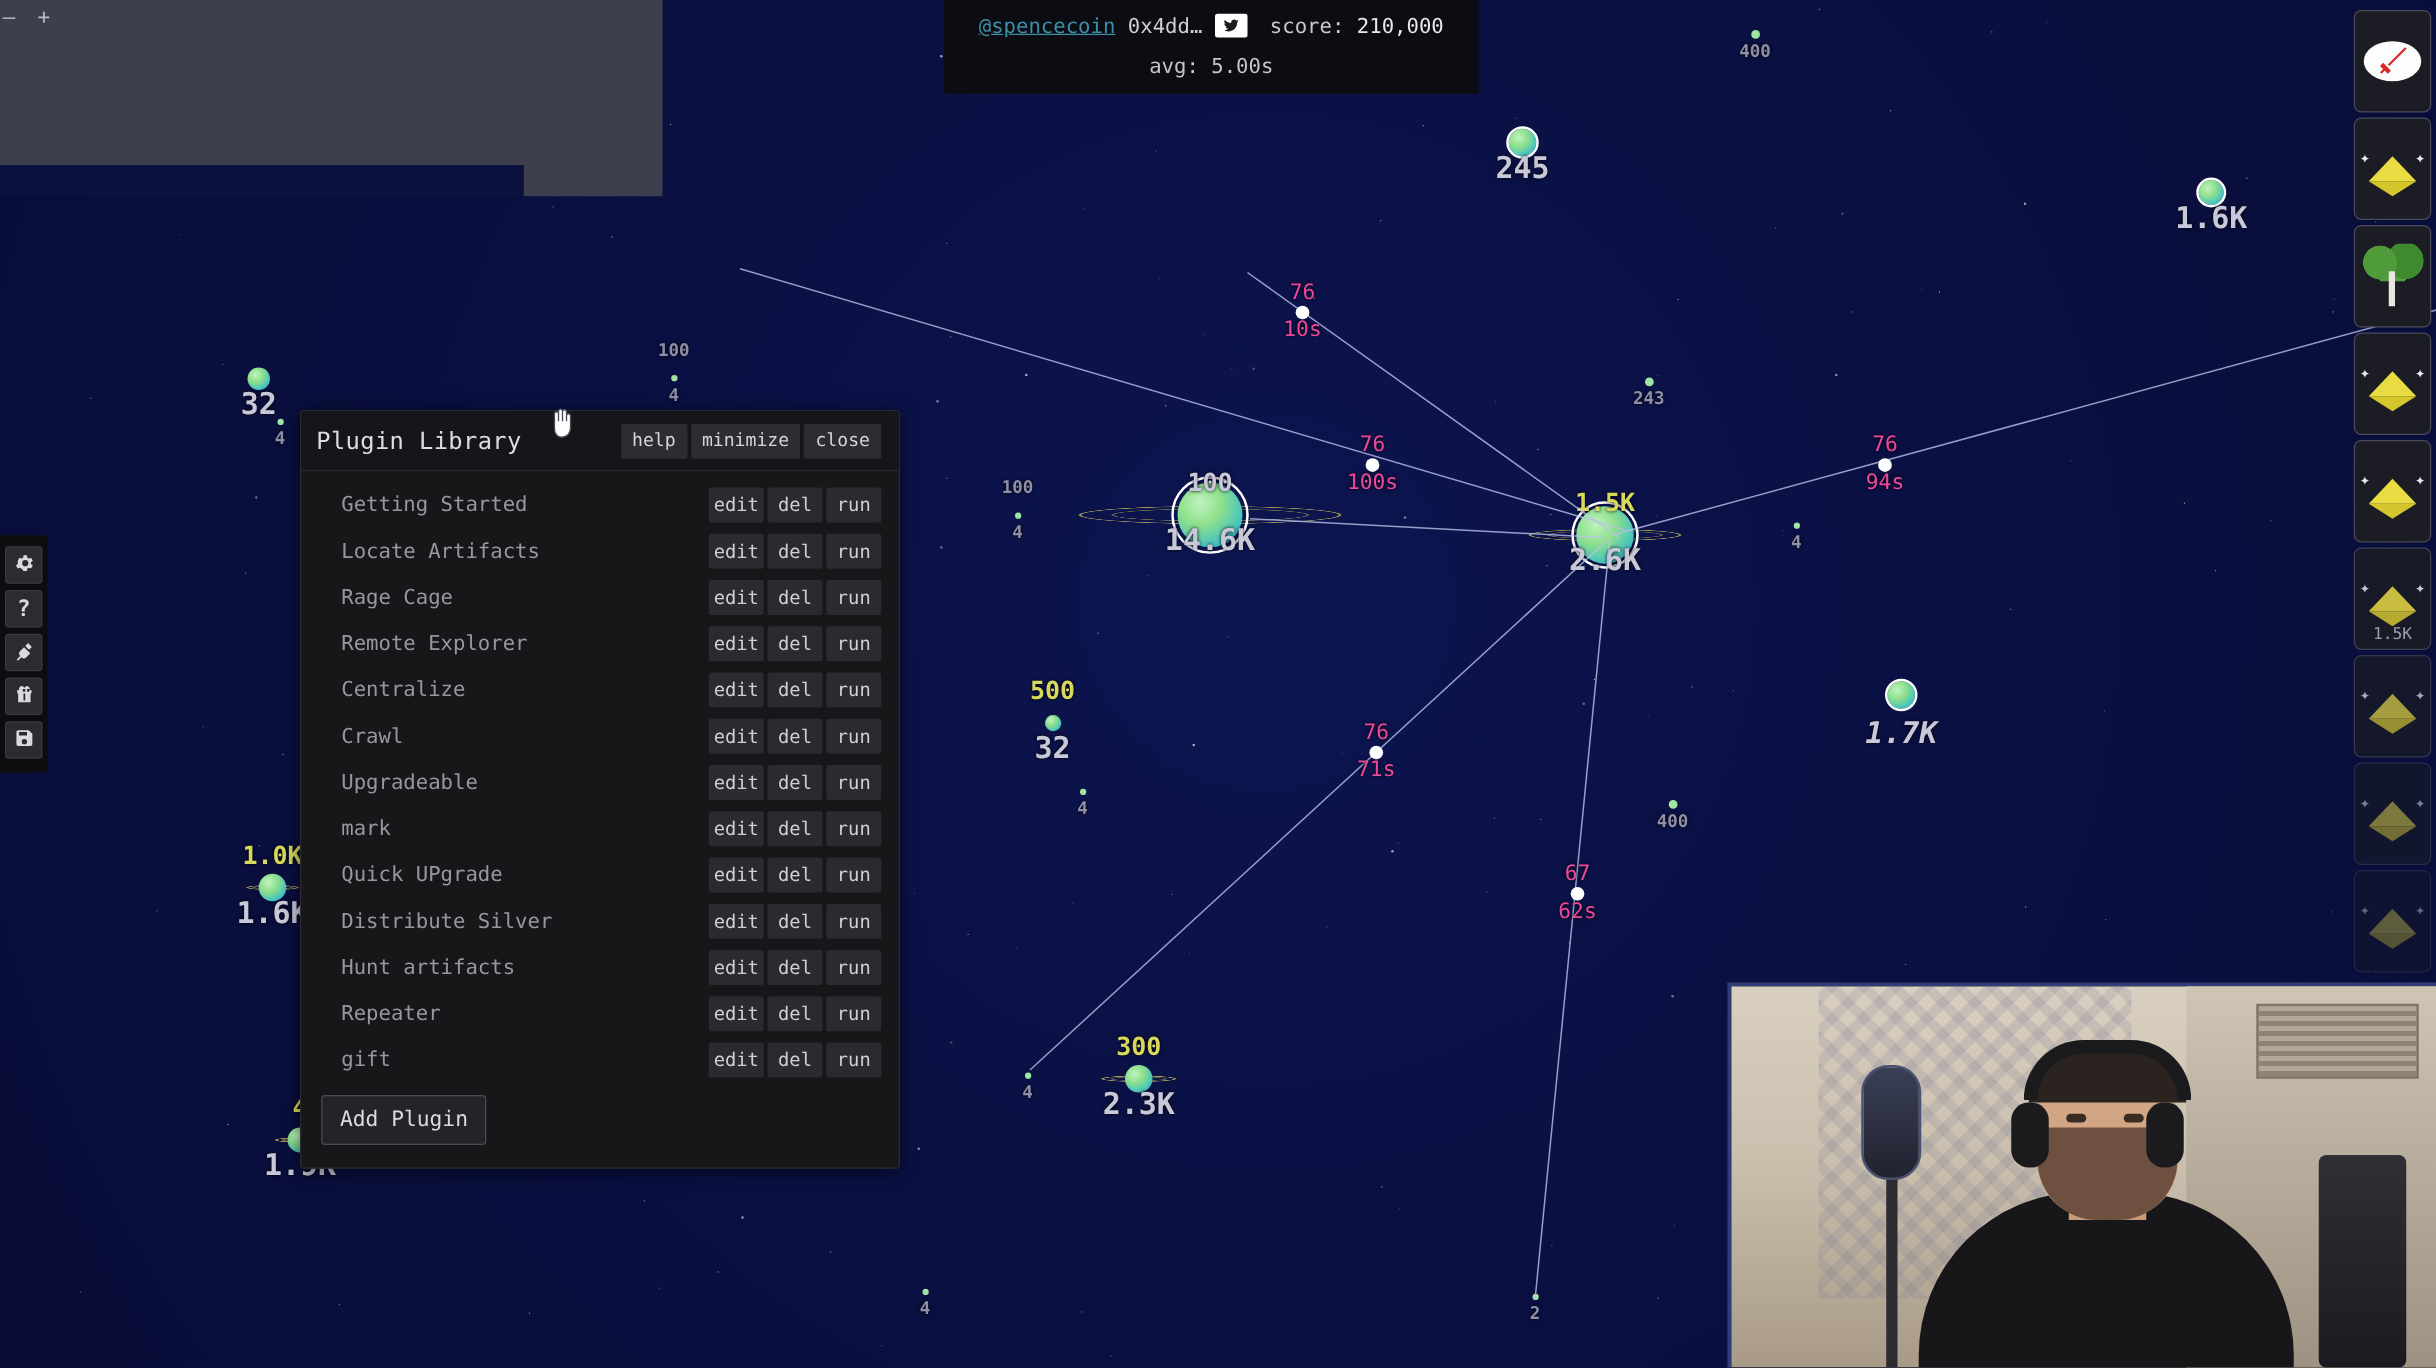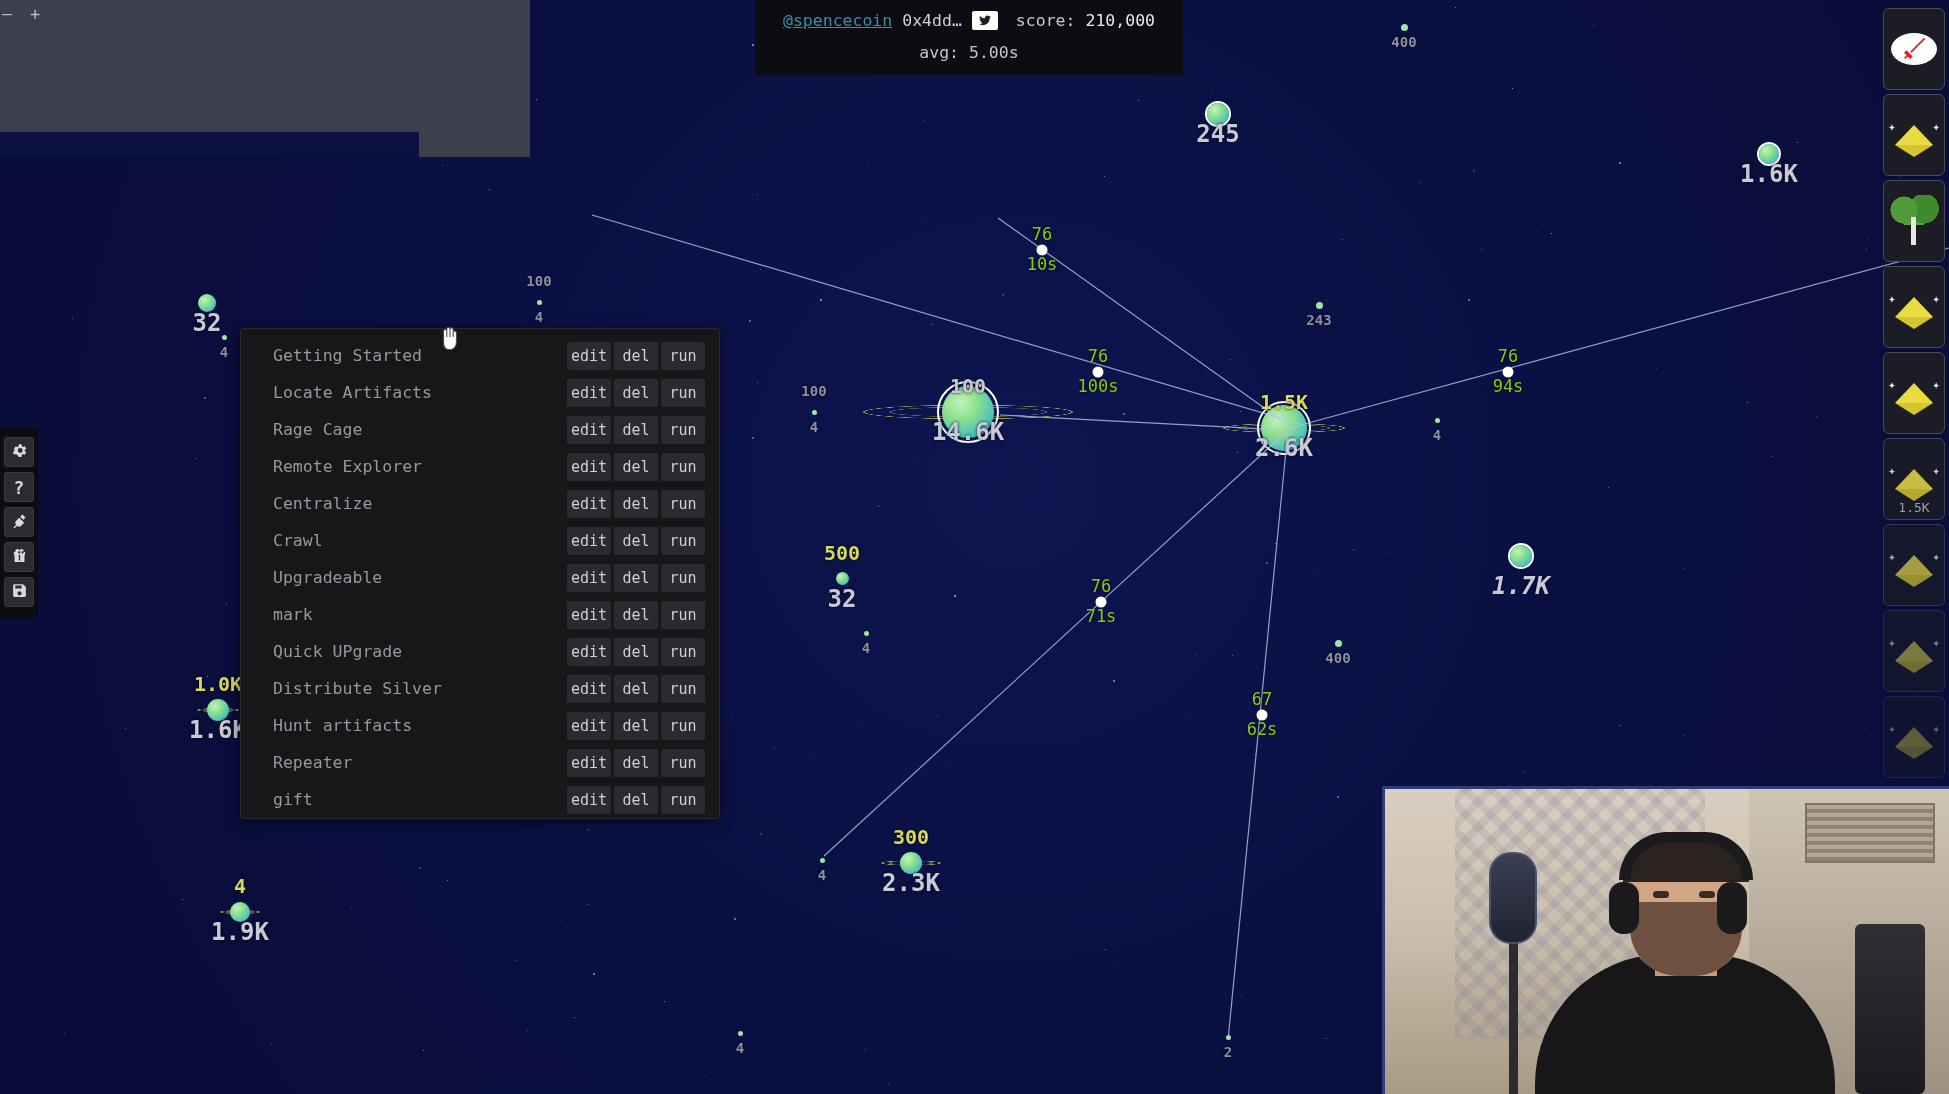--- a/index.html
+++ b/index.html
@@ -326,21 +326,21 @@
     width: 11px; height: 11px;
     border-radius: 50%;
     background: #ffffff;
     transform: translate(-50%,-50%);
     z-index: 7;
   }
   .fleet-label {
     position: absolute;
     transform: translate(-50%,-50%);
     white-space: nowrap;
-    color: #84cc16;
+    color: #ec4899;
     font-size: 17px;
     font-family: "DejaVu Sans Mono", monospace;
     text-shadow: 0 0 3px #000;
     z-index: 8;
   }
 
   
   .webcam {
     position: absolute;
     right: 0; bottom: 0;
@@ -965,20 +965,28 @@
       <div class="artifact-card dim4">
         <div class="gem-wrap">
           <span class="spark l">✦</span>
           <div class="gem-diamond"></div>
           <span class="spark r">✦</span>
         </div>
       </div>
     </div>
 
   <div class="plugin-win">
+    <div class="plugin-titlebar">
+      <span class="plugin-title">Plugin Library</span>
+      <span class="title-actions">
+        <button class="title-btn">help</button>
+        <button class="title-btn">minimize</button>
+        <button class="title-btn">close</button>
+      </span>
+    </div>
     <div class="plugin-body" id="plugin-list">
         <div class="plugin-row">
           <span class="plugin-name">Getting Started</span>
           <span class="row-actions">
             <button class="act-btn">edit</button>
             <button class="act-btn">del</button>
             <button class="act-btn">run</button>
           </span>
         </div>
         <div class="plugin-row">
@@ -1071,20 +1079,23 @@
         </div>
         <div class="plugin-row">
           <span class="plugin-name">gift</span>
           <span class="row-actions">
             <button class="act-btn">edit</button>
             <button class="act-btn">del</button>
             <button class="act-btn">run</button>
           </span>
         </div>
       </div>
+    <div class="plugin-footer">
+      <button class="add-plugin-btn">Add Plugin</button>
+    </div>
   </div>
 
   <div class="drag-cursor">
     <svg viewBox="0 0 24 28">
         <path fill="#ffffff" stroke="#4a4a52" stroke-width="1" d="M6 14V7.5a1.5 1.5 0 0 1 3 0V13V5.5a1.5 1.5 0 0 1 3 0V13V6a1.5 1.5 0 0 1 3 0v7V9a1.5 1.5 0 0 1 3 0v9c0 4-2.5 7-6.5 7S6 22 6 18z"></path>
       </svg>
   </div>
 
   <div class="webcam">
     <div class="cam-wall"></div>

